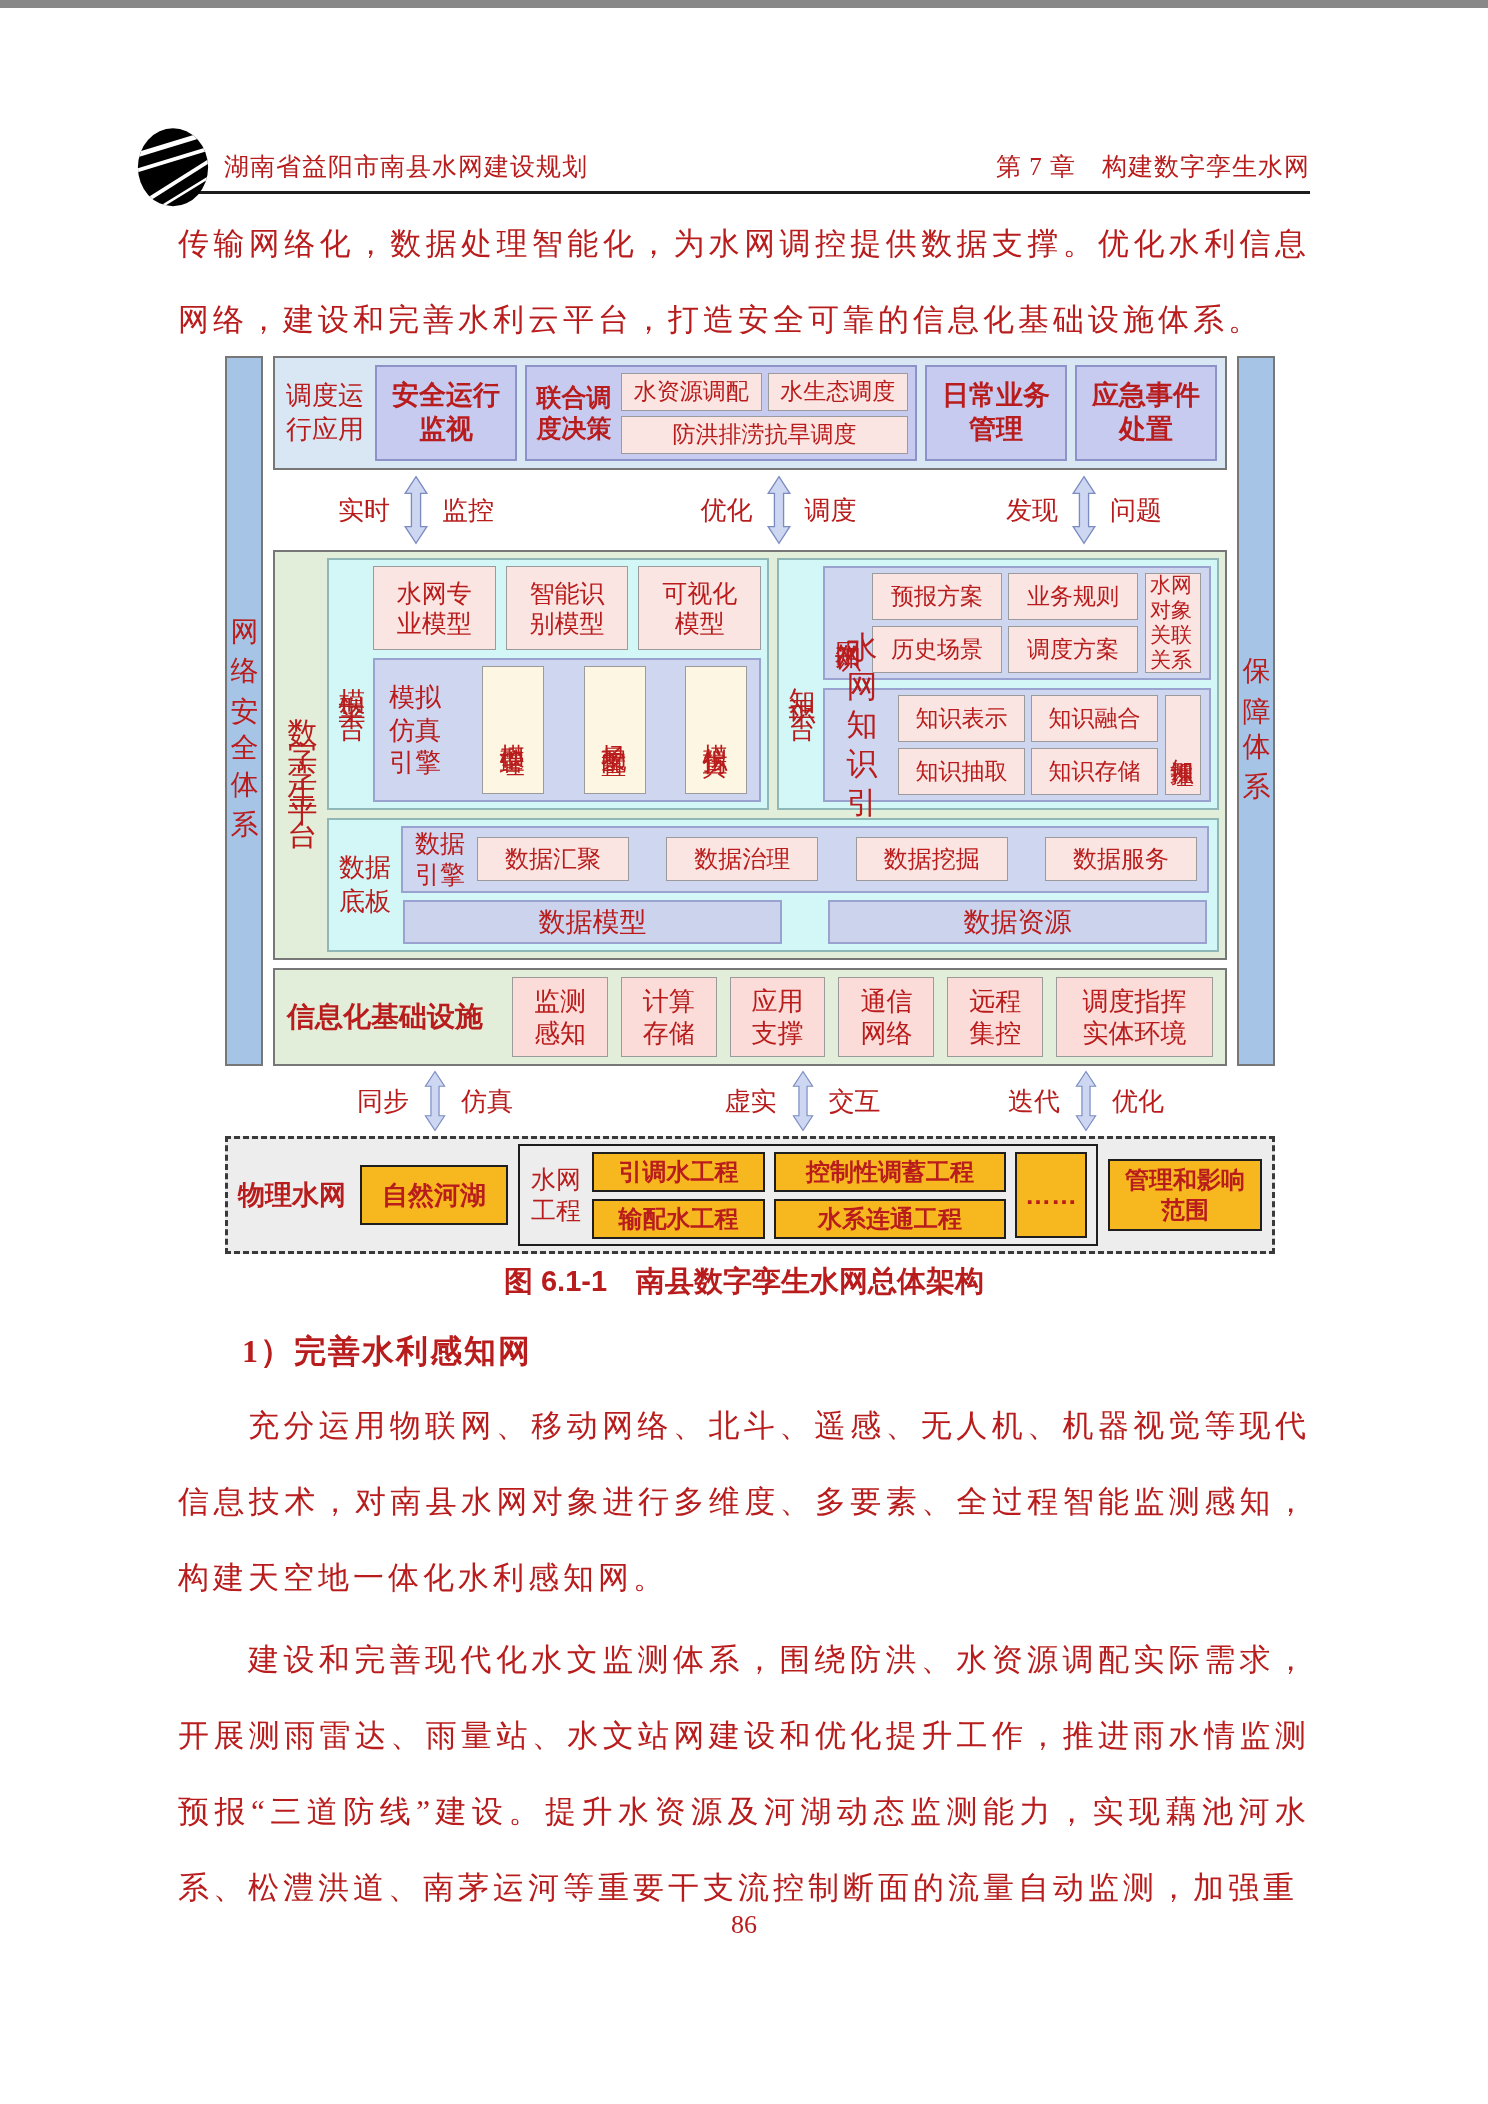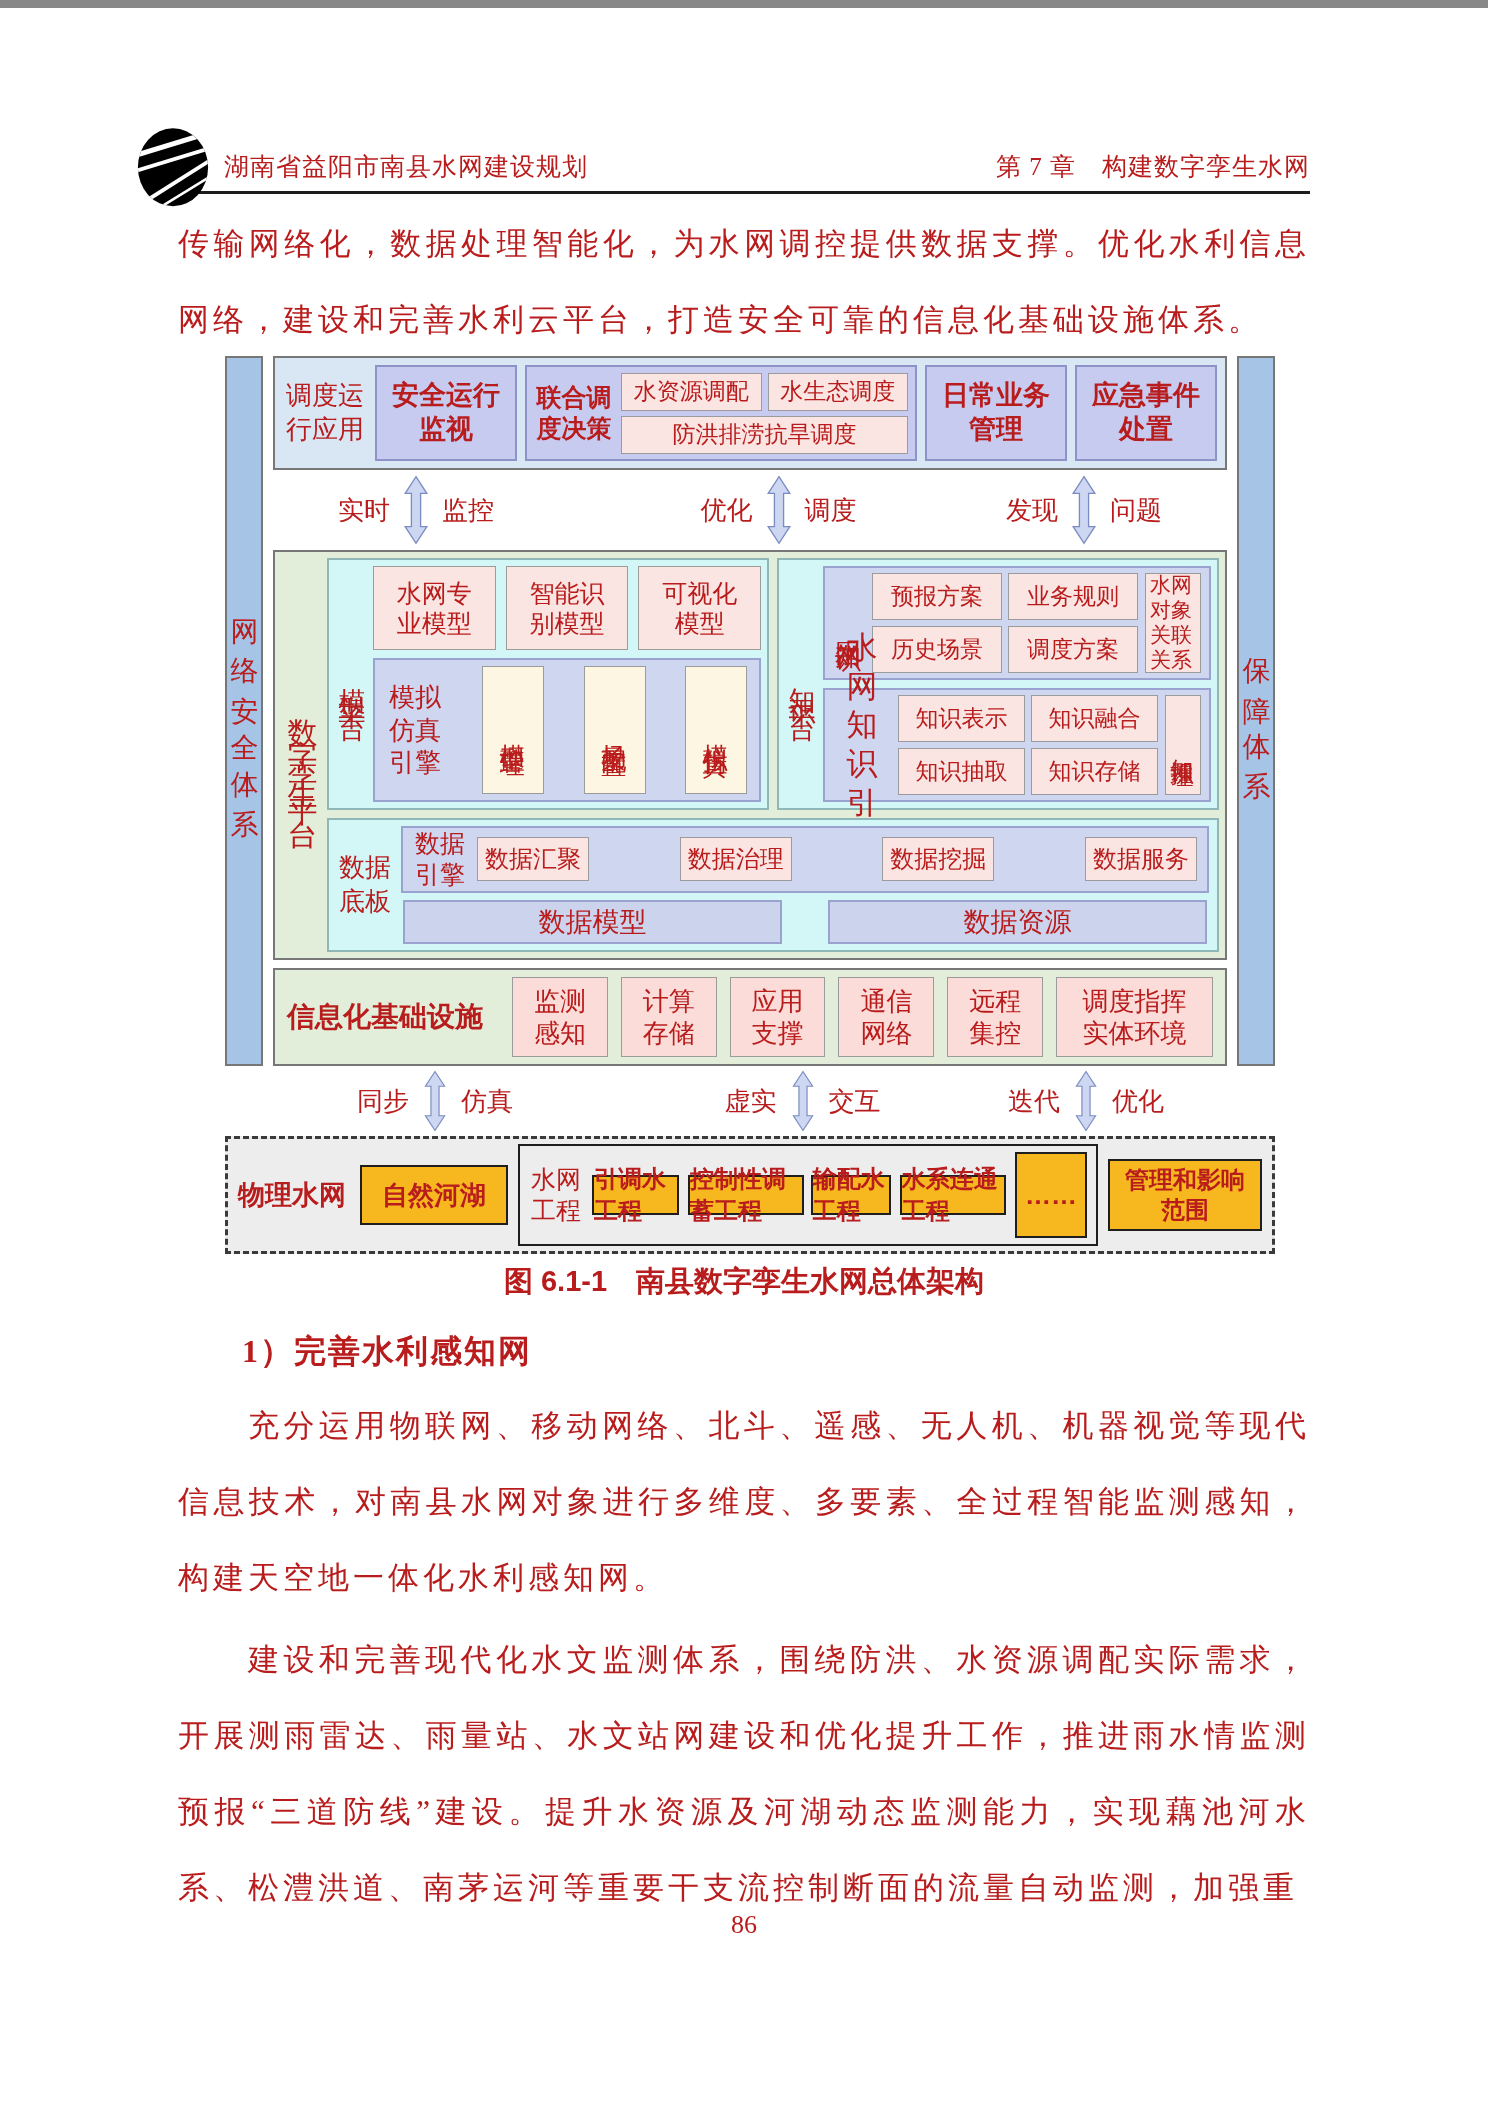--- a/index.html
+++ b/index.html
@@ -95,21 +95,21 @@
   .kside-v { width:36px; align-self:stretch; }
   .kside-v .vtext { font-size:23px; letter-spacing:2px; }
   
   .data-sec { flex:1; display:flex; align-items:center; padding:6px 8px; gap:8px; min-height:0; }
   .data-label { width:56px; font-size:26px; line-height:1.3; text-align:center; }
   .data-content { flex:1; align-self:stretch; display:flex; flex-direction:column; gap:7px; }
   .dengine { flex:1.1; background:#cfd6f0; border:2px solid #9aa2cf;
              display:flex; align-items:center; padding:0 10px; gap:10px; }
   .dengine-label { width:54px; font-size:25px; line-height:1.25; text-align:center; }
   .dspread { flex:1; display:flex; justify-content:space-between; }
-  .dspread .pink { width:112px; height:44px; font-size:24px; }
+  .dspread .pink { width:152px; height:44px; font-size:24px; }
   .dbases { flex:0.9; display:flex; gap:46px; padding:0 2px; }
   .dbase { flex:1; background:#ccd3ed; border:2px solid #9aa2cf;
            display:flex; align-items:center; justify-content:center; font-size:27px; }
   .spacer8 { height:8px; }
   
   .infra { height:98px; background:#e2eed9; border:2px solid #777;
            display:flex; align-items:center; padding:0 12px; gap:13px; }
   .infra-label { width:212px; font-weight:700; font-size:28px; }
   .ibox { flex:1; height:80px; background:#fbdcd8; border:1.5px solid #9b9b9b;
           display:flex; align-items:center; justify-content:center; font-size:26px; }
@@ -119,21 +119,21 @@
   
   .physical { height:118px; background:#ededed; border:3px dashed #3a3a3a;
               display:flex; align-items:center; padding:0 10px; gap:10px; }
   .phys-label { width:112px; font-weight:700; font-size:27px; }
   .orange { background:#f7b71f; border:2px solid #1e1e1e; font-weight:700;
             display:flex; align-items:center; justify-content:center; }
   .nat { width:148px; height:60px; font-size:26px; }
   .proj { flex:1; align-self:center; height:102px; border:2.5px solid #1e1e1e;
           display:flex; align-items:center; padding:0 9px; gap:9px; }
   .proj-label { width:54px; font-size:25px; line-height:1.25; text-align:center; }
-  .pcols { flex:1; display:flex; gap:7px; }
+  .pcols { flex:1; display:flex; flex-direction:column; gap:7px; }
   .prow { display:flex; gap:9px; }
   .pbox { height:40px; font-size:24px; }
   .pbox.c1 { flex:1; }
   .pbox.c2 { flex:1.35; }
   .pellipsis { width:72px; height:86px; font-size:26px; }
   .scope { width:154px; height:72px; font-size:24px; }
   .scope span { display:block; width:124px; text-align:center; line-height:1.25; }
 </style>
 </head>
 <body>

